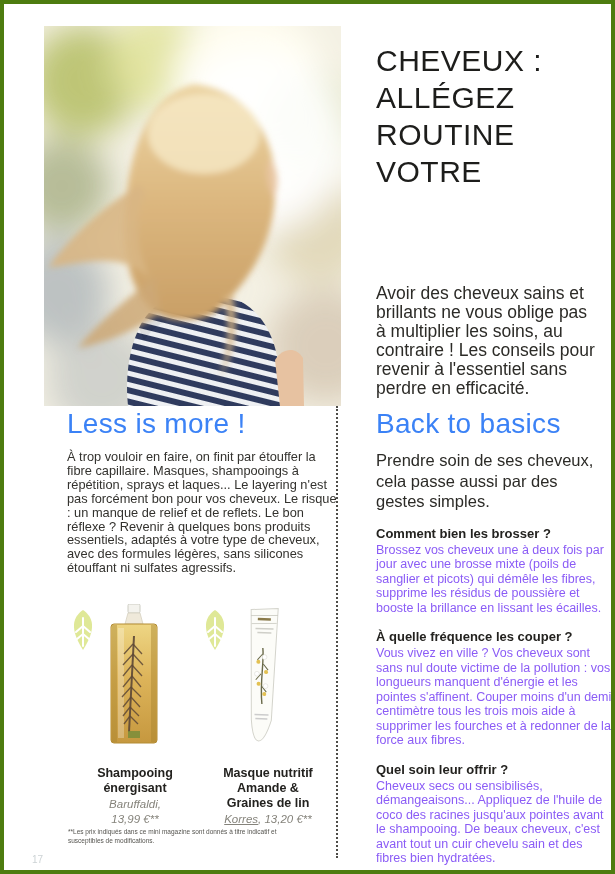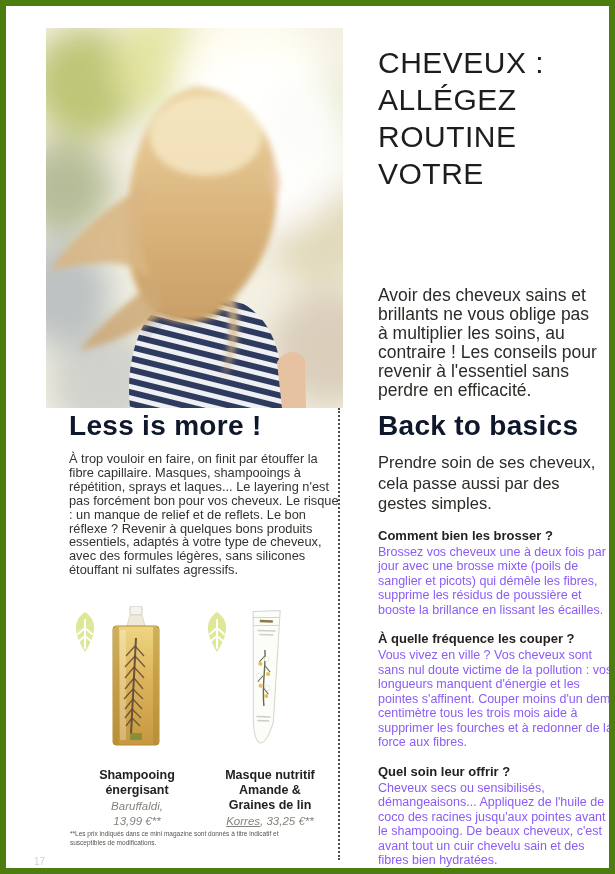--- a/index.html
+++ b/index.html
@@ -1,30 +1,30 @@
 <!DOCTYPE html>
 <html><head>
 <meta charset="utf-8">
 <style>
   html,body{margin:0;padding:0;background:#fff;}
   .page{position:relative;width:615px;height:874px;background:#ffffff;overflow:hidden;
         font-family:"Liberation Sans", sans-serif;color:#1d1d1b;box-sizing:border-box;
-        border:6px solid #4d7c0f;}
+        border:4px solid #4d7c0f;}
   
   .hero-photo{position:absolute;left:40px;top:22px;width:297px;height:380px;overflow:hidden;}
   
   .main-title{position:absolute;left:372px;top:38px;font-size:30px;line-height:37px;
         letter-spacing:.5px;font-weight:400;color:#1d1d1b;}
   .main-title div{white-space:nowrap;}
   
   .hero-intro{position:absolute;left:372px;top:262px;width:222px;font-size:17.5px;
         line-height:19px;color:#2c2b27;}
   
   .left-col{position:absolute;left:63px;top:404px;width:272px;}
-  h2.col-heading{font-size:28px;font-weight:700;margin:0 0 10px 0;color:#0f172a;letter-spacing:.3px;}
+  h2.col-heading{font-size:28px;font-weight:400;margin:0 0 10px 0;color:#3b82f6;letter-spacing:.3px;}
   .left-body{font-size:12.8px;line-height:13.9px;margin:0;color:#33322e;}
   
   .products{position:absolute;left:60px;top:596px;width:276px;height:150px;}
   .leaf-1{position:absolute;left:4px;top:8px;}
   .bottle{position:absolute;left:44px;top:4px;}
   .leaf-2{position:absolute;left:136px;top:8px;}
   .tube{position:absolute;left:172px;top:2px;}
   .label-1{position:absolute;left:70px;top:750px;width:122px;text-align:center;}
   .label-2{position:absolute;left:194px;top:750px;width:140px;text-align:center;}
   .product-name{font-weight:700;font-size:12.5px;line-height:15px;white-space:pre-line;color:#23221f;margin-top:12px;}
@@ -177,21 +177,21 @@
     <div class="product-meta">
       <div>Baruffaldi,</div>
       <div>13,99 €**</div>
     </div>
   </div>
   <div class="label-2">
     <div class="product-name">Masque nutritif
 Amande &amp;
 Graines de lin</div>
     <div class="product-meta">
-      <span class="brand-link">Korres</span><span>, 33,25 €**</span>
+      <span class="brand-link">Korres</span><span>, 13,20 €**</span>
     </div>
   </div>
 
   <div class="footnote">**Les prix indiqués dans ce mini magazine sont donnés à titre indicatif et susceptibles de modifications.</div>
 
   <div class="divider"></div>
 
   <div class="right-col">
     <h2 class="col-heading">Back to basics</h2>
     <p class="right-intro">Prendre soin de ses cheveux, cela passe aussi par des gestes simples.</p>

